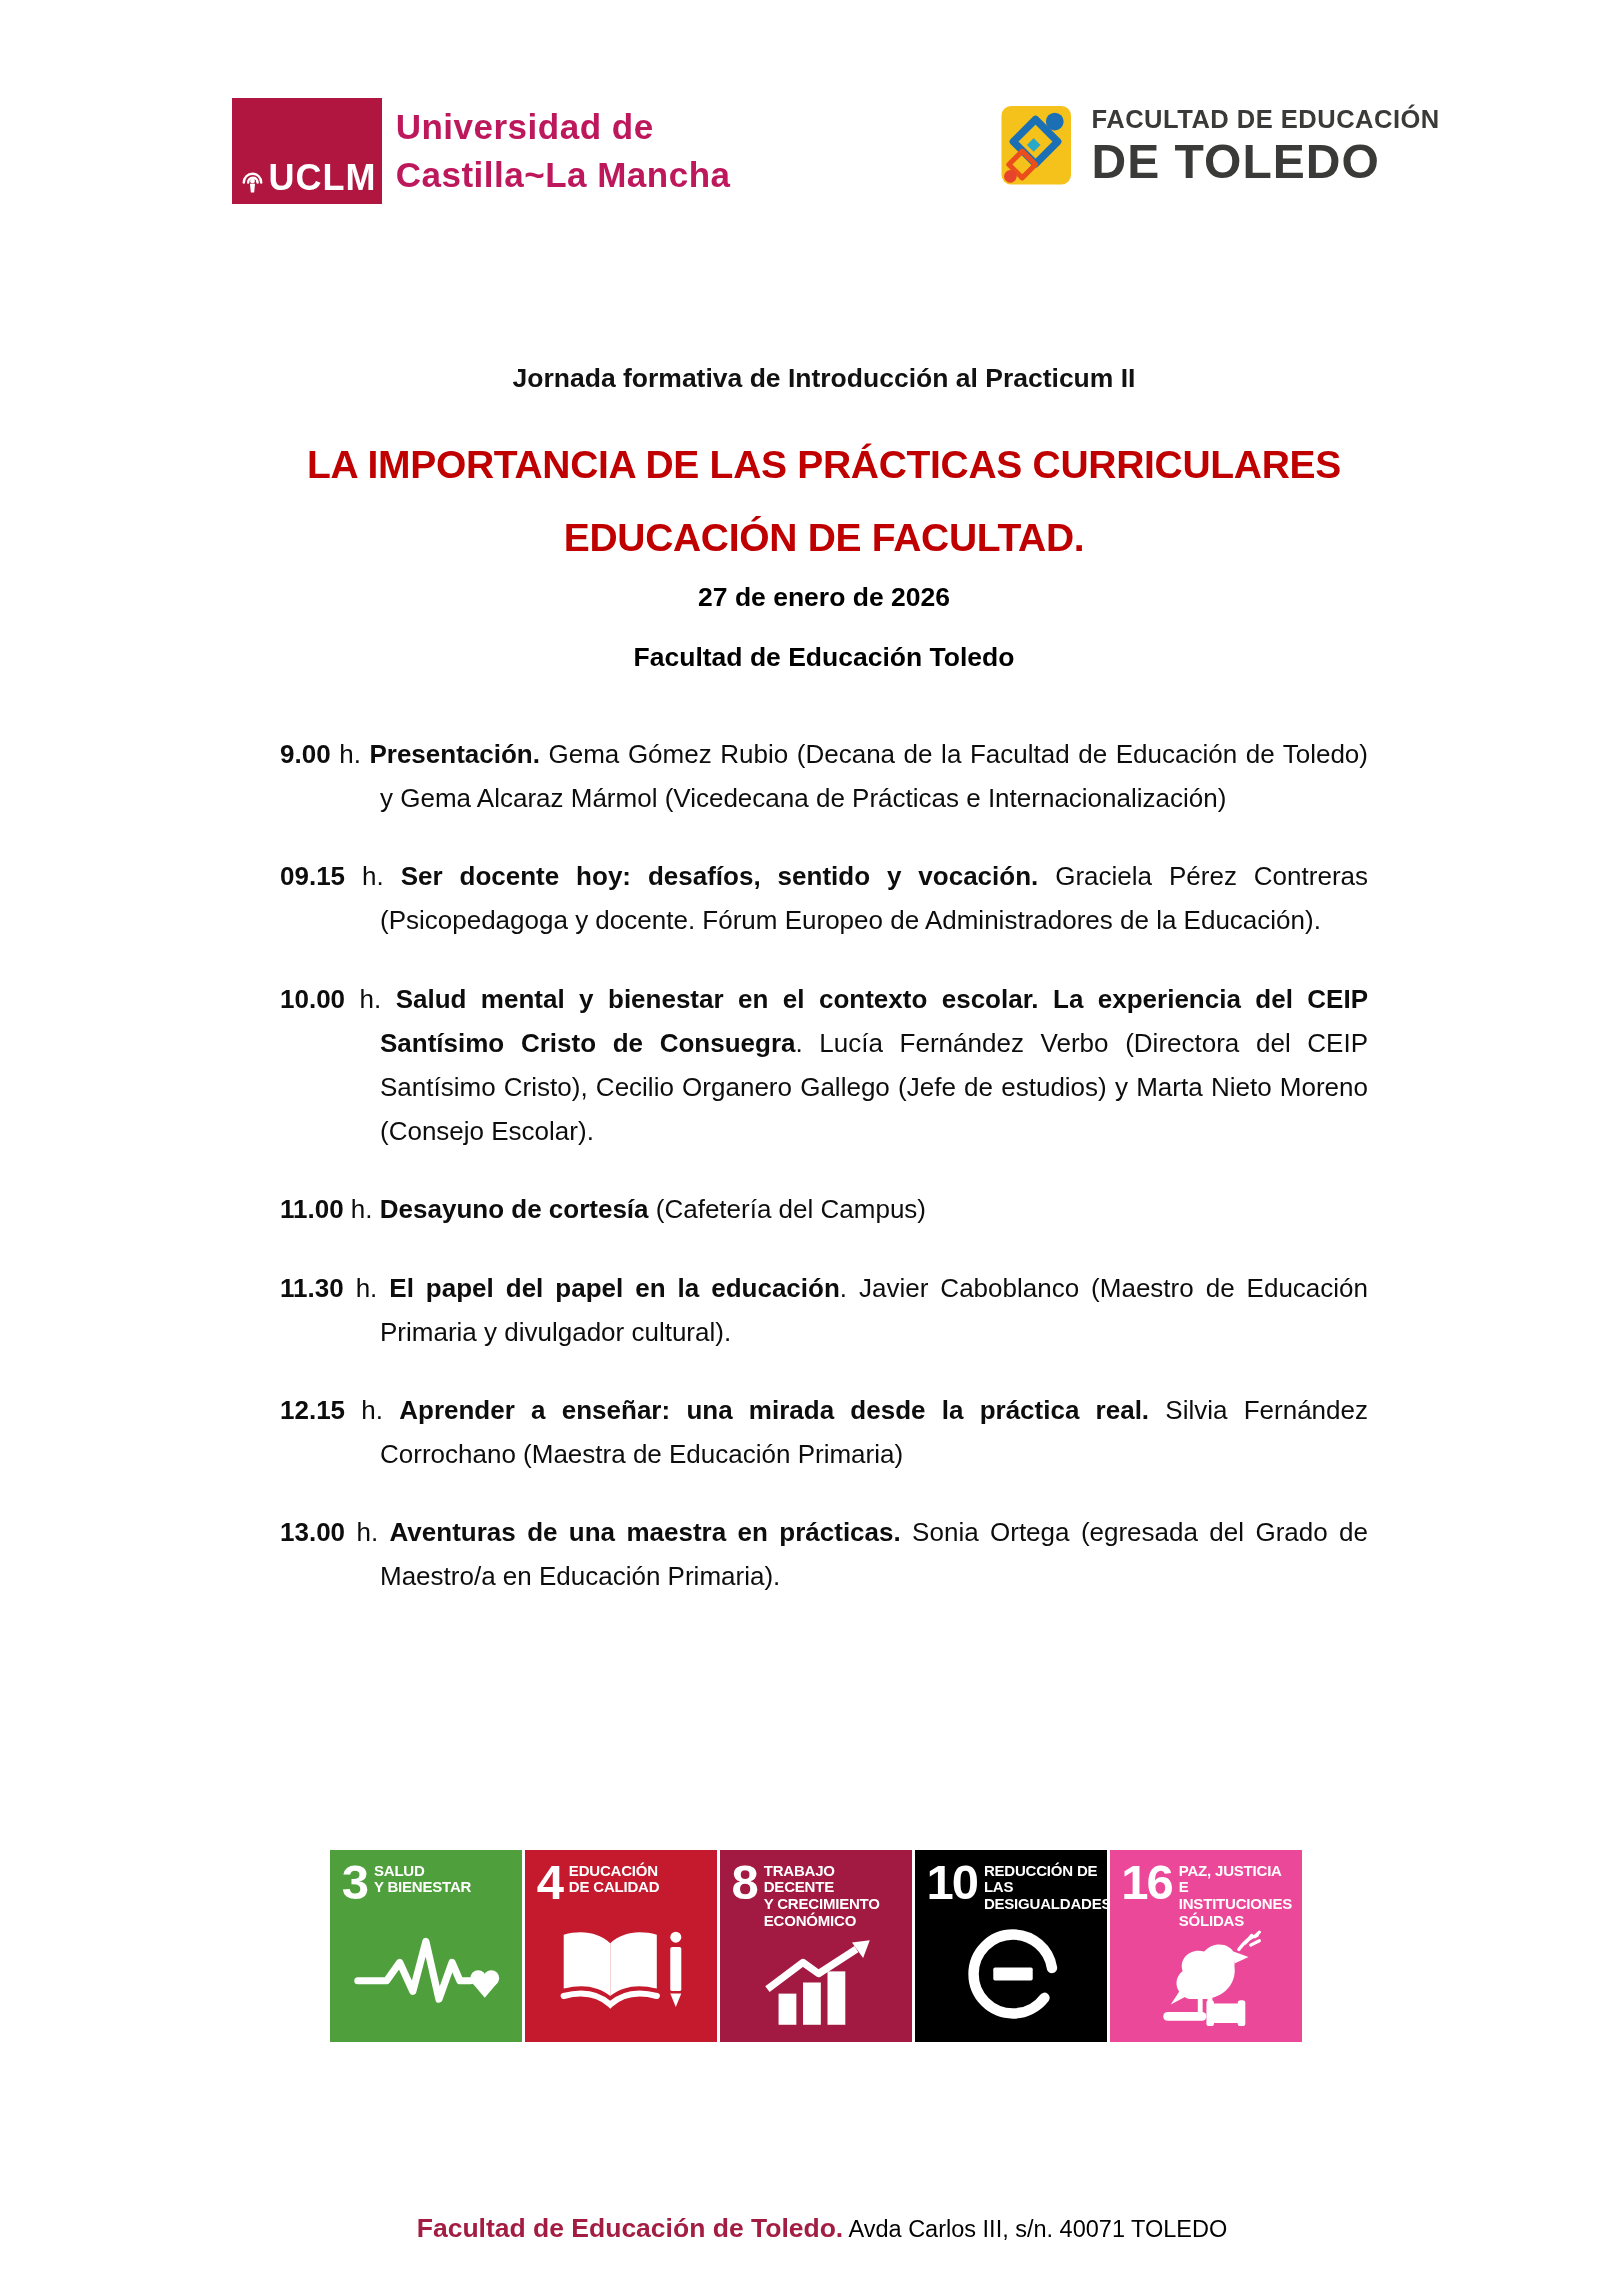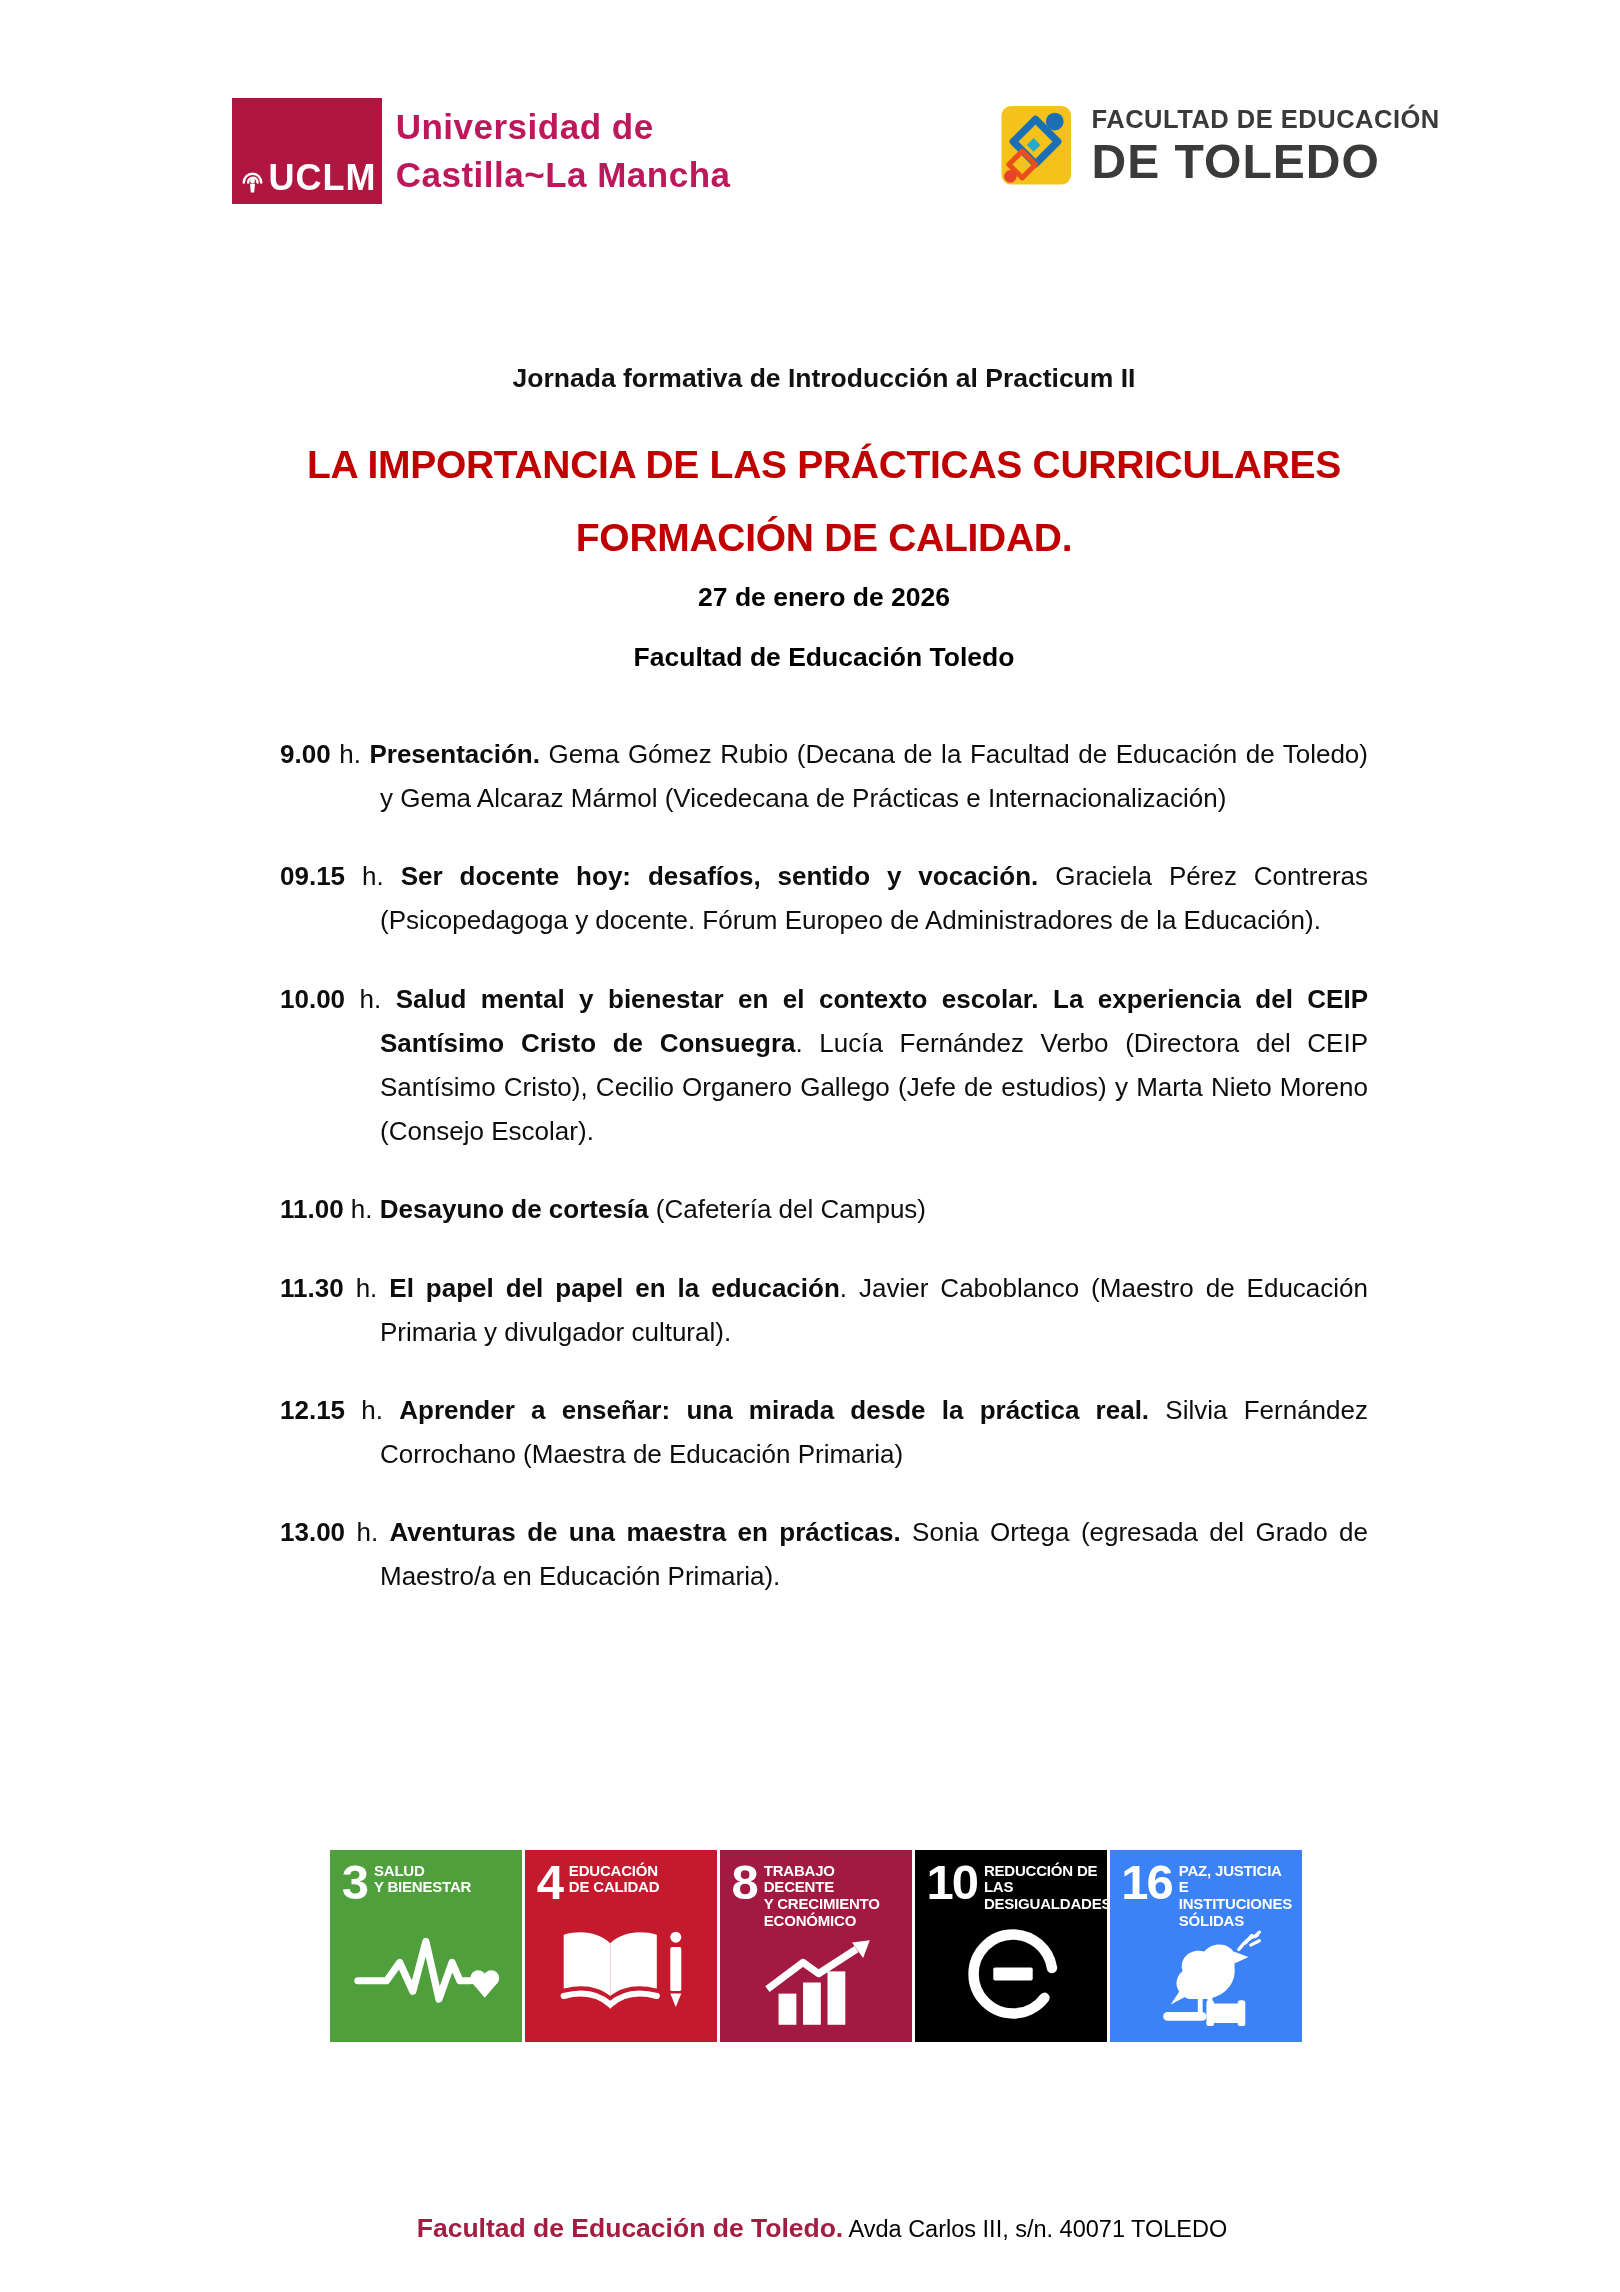--- a/index.html
+++ b/index.html
@@ -84,21 +84,21 @@
     <div class="faculty-line1">FACULTAD DE EDUCACIÓN</div>
     <div class="faculty-line2">DE TOLEDO</div>
   </div>
 </div>
 
 <div class="content">
   <div class="kicker">Jornada formativa de Introducción al Practicum II</div>
 
   <div class="main-title" style="color: rgb(192, 0, 0);">
     <div>LA IMPORTANCIA DE LAS PRÁCTICAS CURRICULARES</div>
-    <div>FORMACIÓN DE CALIDAD.</div>
+    <div>EDUCACIÓN DE FACULTAD.</div>
   </div>
 
   <div class="event-date">27 de enero de 2026</div>
   <div class="event-venue">Facultad de Educación Toledo</div>
 
   <div class="schedule">
     <p class="item"><span class="b">9.00</span><span> h. </span><span class="b">Presentación.</span><span> Gema Gómez Rubio (Decana de la Facultad de Educación de Toledo) y Gema Alcaraz Mármol (Vicedecana de Prácticas e Internacionalización)</span></p>
     <p class="item"><span class="b">09.15</span><span> h. </span><span class="b">Ser docente hoy: desafíos, sentido y vocación.</span><span> Graciela Pérez Contreras (Psicopedagoga y docente. Fórum Europeo de Administradores de la Educación).</span></p>
     <p class="item"><span class="b">10.00</span><span> h. </span><span class="b">Salud mental y bienestar en el contexto escolar. La experiencia del CEIP Santísimo Cristo de Consuegra</span><span>. Lucía Fernández Verbo (Directora del CEIP Santísimo Cristo), Cecilio Organero Gallego (Jefe de estudios) y Marta Nieto Moreno (Consejo Escolar).</span></p>
     <p class="item"><span class="b">11.00</span><span> h. </span><span class="b">Desayuno de cortesía</span><span> (Cafetería del Campus)</span></p>
@@ -175,21 +175,21 @@
 DESIGUALDADES</span>
     </div>
     <div class="sdg-art">
       <svg viewBox="0 0 100 100" width="116" height="116">
         <circle cx="50" cy="50" r="34" fill="none" stroke="#fff" stroke-width="9" stroke-dasharray="186 28" stroke-dashoffset="-22" stroke-linecap="round"></circle>
         <rect x="33" y="44.5" width="34" height="11" rx="1.5" fill="#fff"></rect>
       </svg>
     </div>
   </div>
 
-  <div class="sdg-tile" style="background-color: #3b82f6;">
+  <div class="sdg-tile" style="background-color: #ec4899;">
     <div class="sdg-head">
       <span class="sdg-num">16</span>
       <span class="sdg-label">PAZ, JUSTICIA
 E INSTITUCIONES
 SÓLIDAS</span>
     </div>
     <div class="sdg-art">
       <svg viewBox="0 0 110 100" width="119" height="108">
         <g fill="#fff">
           <path d="M38,64 C26,60 22,46 32,38 C28,26 40,16 52,20 C60,10 76,12 80,22 L80,34 C82,50 70,62 54,64 Z"></path>

